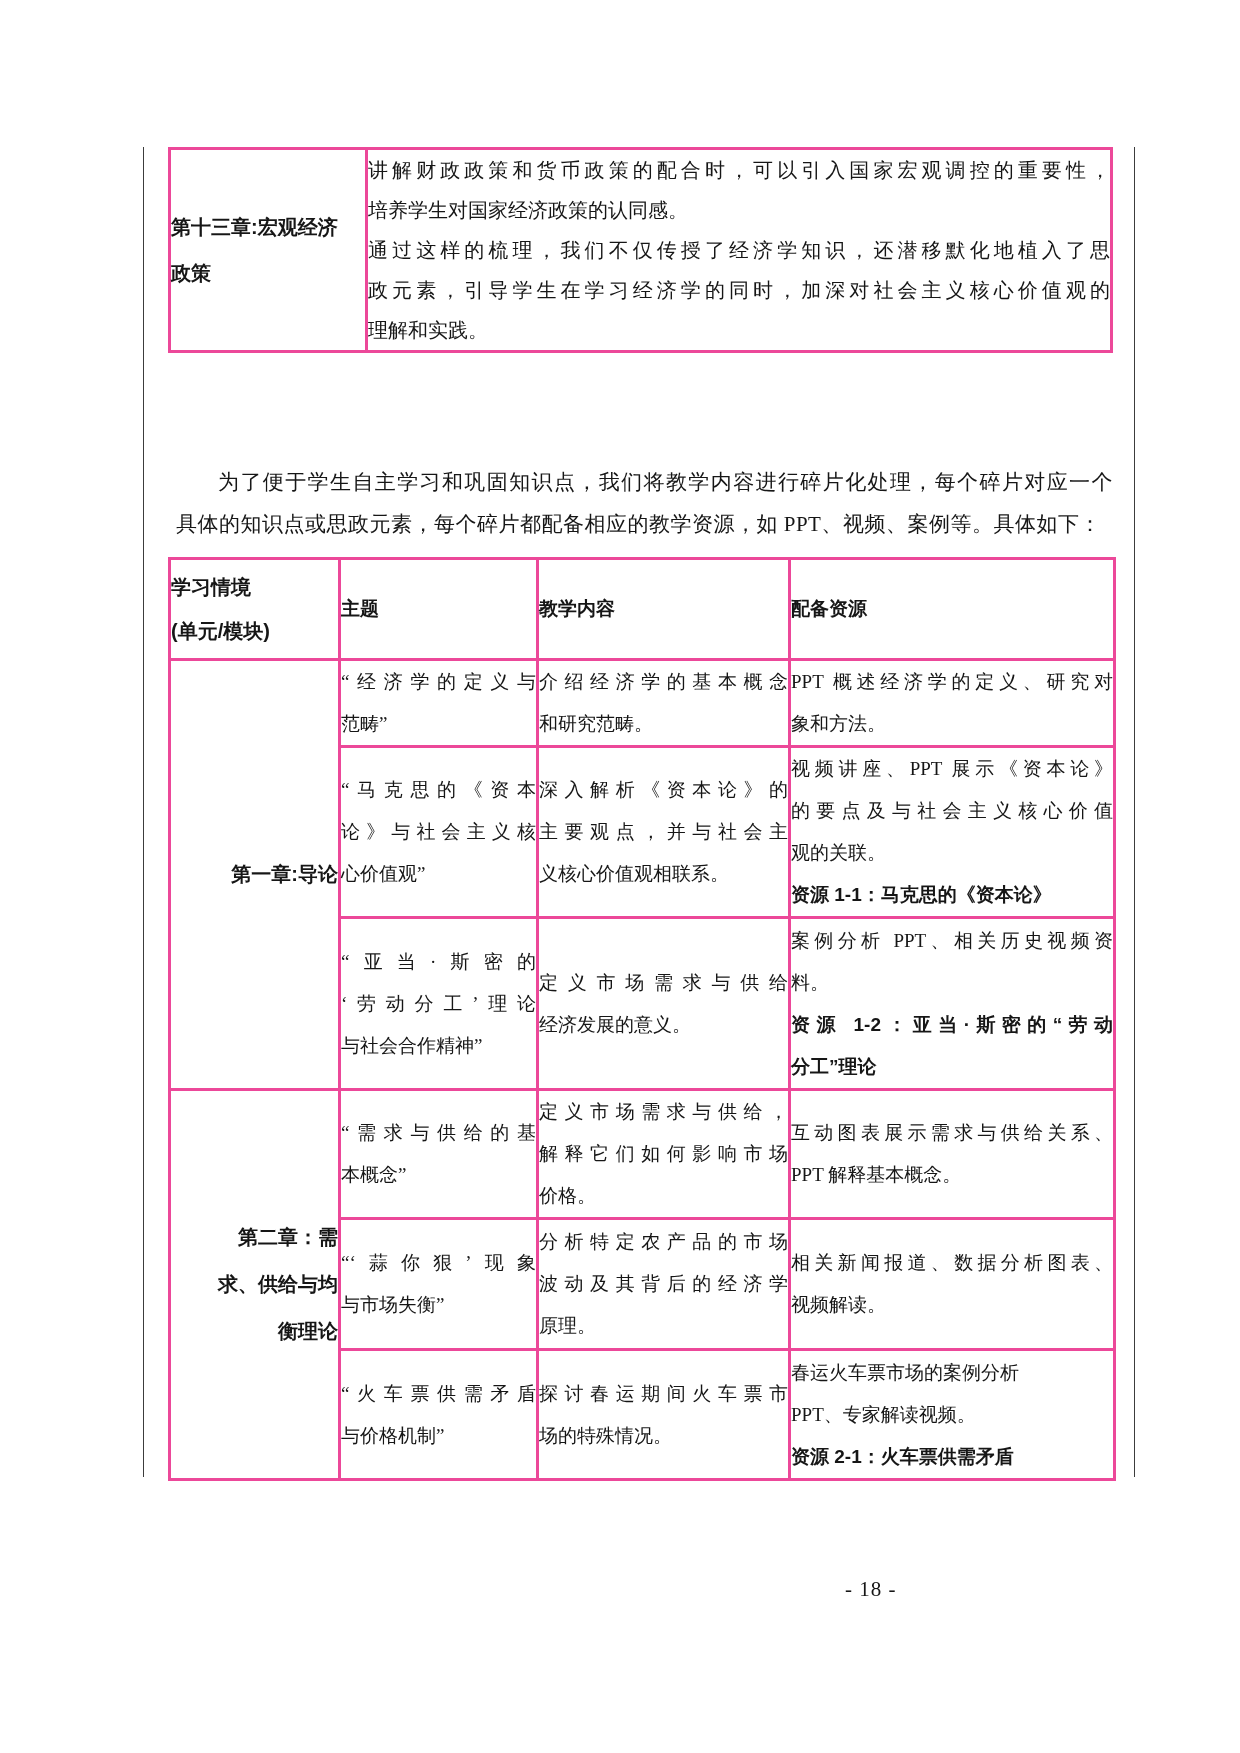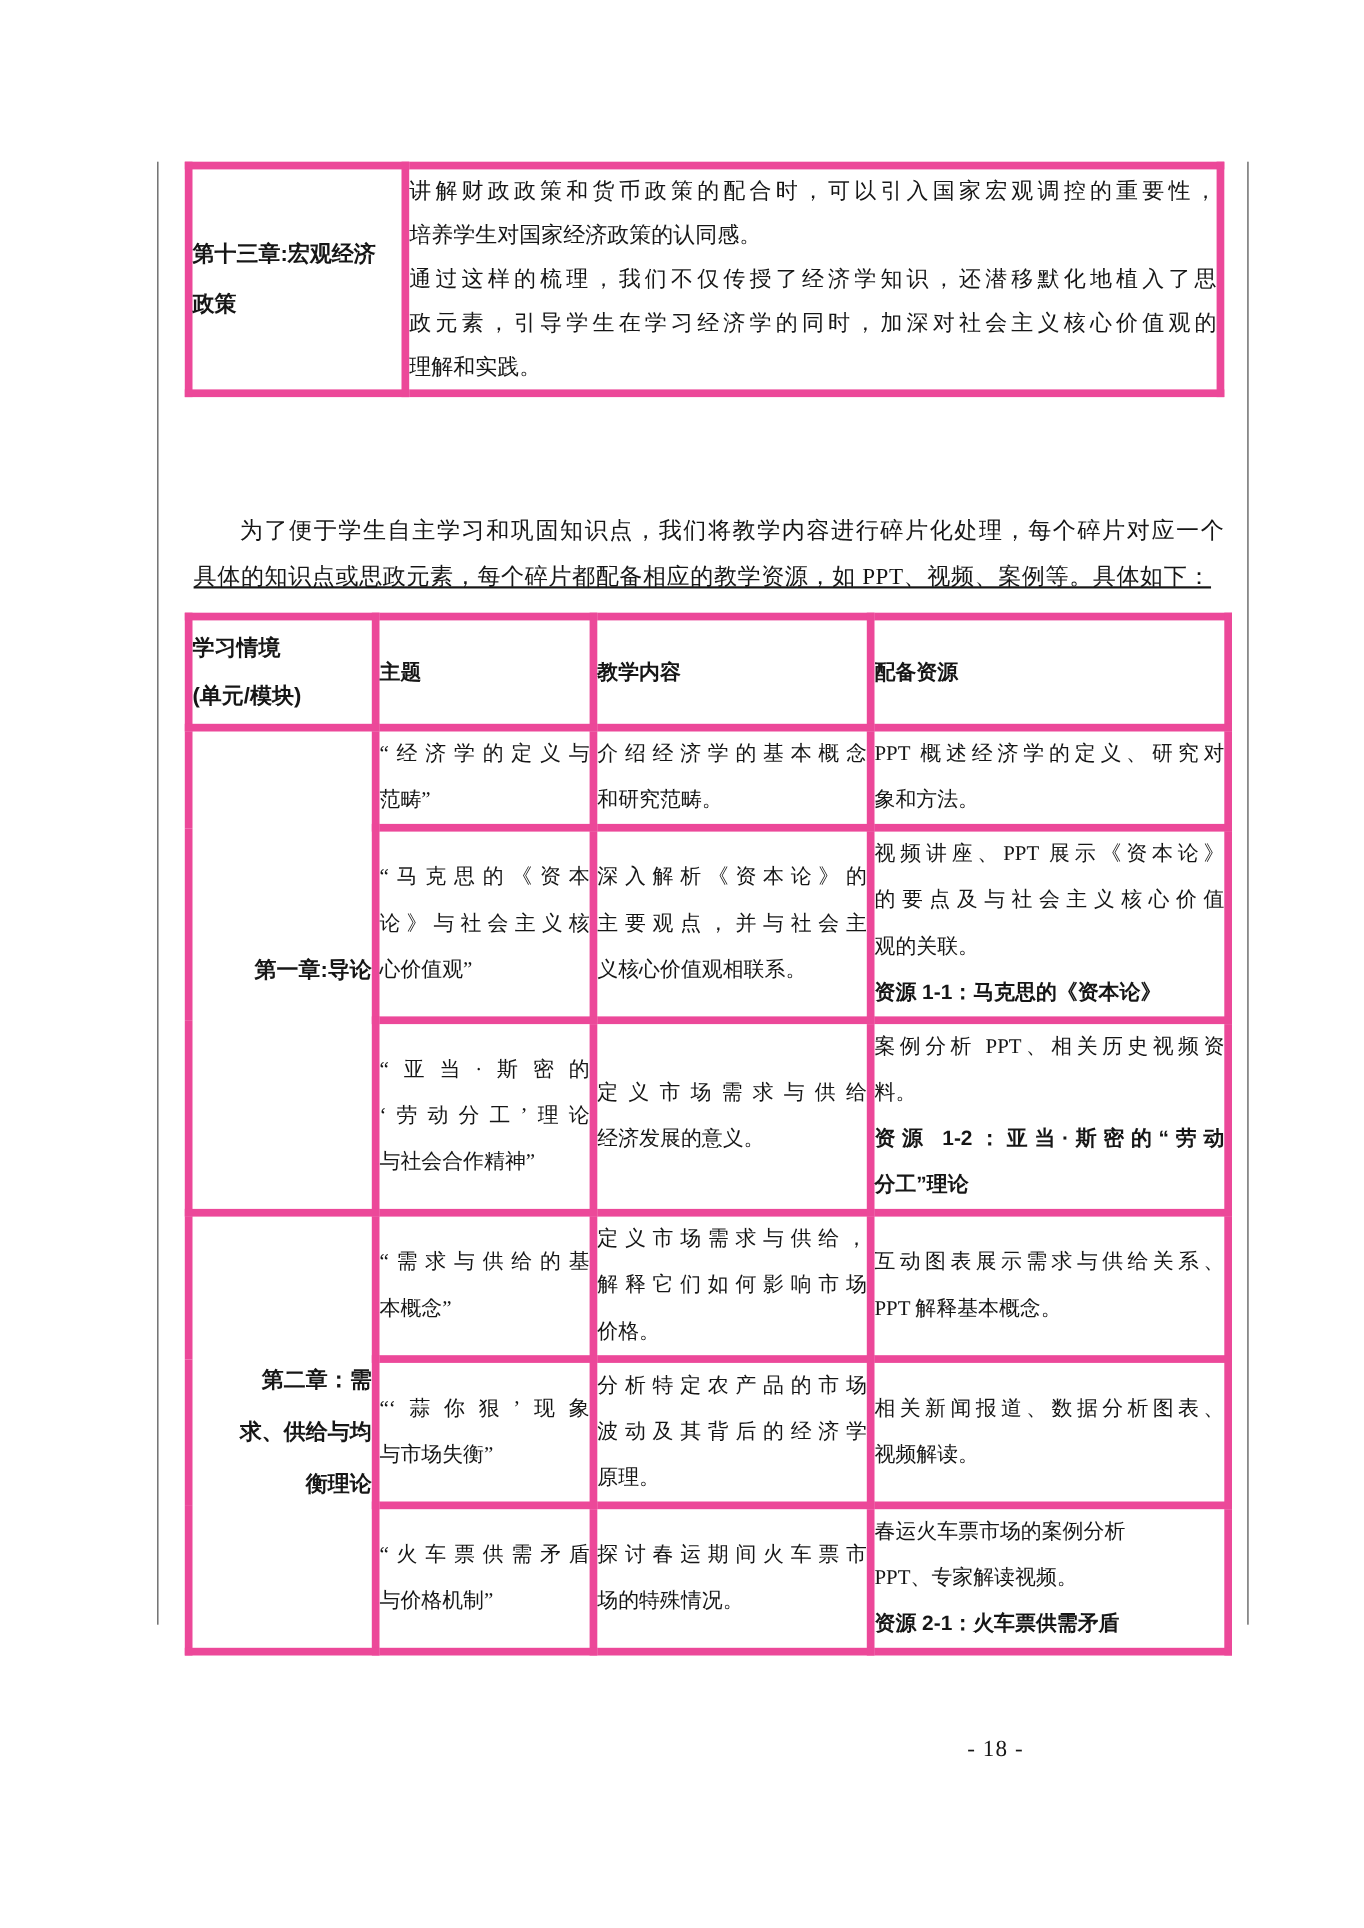--- a/index.html
+++ b/index.html
@@ -9,43 +9,43 @@
     font-family:"Liberation Serif","DejaVu Serif",serif;
     overflow:hidden;
   }
   .abs{position:absolute;}
   .hei{font-family:"Liberation Sans","DejaVu Sans",sans-serif;font-weight:700;}
   .outer-frame{
     left:143px;top:147px;width:990px;height:1330px;
     border-left:1px solid #3c3c3c;border-right:1px solid #3c3c3c;
   }
   table.doc{border-collapse:collapse;table-layout:fixed;}
-  table.doc td{border:7px solid #ec4899;vertical-align:middle;padding:0;}
+  table.doc td{border:3px solid #ec4899;vertical-align:middle;padding:0;}
   .line{line-height:42px;font-size:19px;}
   .j{text-align:justify;text-align-last:justify;}
   
   .prev-label{text-align:left;font-size:20px;}
   .prev-label .line{line-height:46px;font-size:20px;}
   .prev-text{padding:0 12px 0 12px;}
   .prev-text .line{line-height:40px;font-size:20px;}
   
   .sec-heading{left:225px;top:424px;font-size:22px;letter-spacing:1px;}
   .para{font-size:21px;letter-spacing:0.5px;width:900px;}
   .para1{left:218px;top:468px;width:895px;}
-  .para2{left:176px;top:510px;width:937px;text-decoration:underline;}
+  .para2{left:176px;top:510px;width:937px;}
   
   .main-tbl td{font-size:19px;}
   .hdr{text-align:left;font-size:20px;}
   .hdr .line{line-height:44px;font-size:20px;}
   .chap{text-align:right;}
   .chap .line{line-height:47px;font-size:20px;}
   .topic-cell,.content-cell{padding:0 9px 0 10px;}
   .res-cell{padding:0 5px 0 9px;}
   .res-bold{font-family:"Liberation Sans","DejaVu Sans",sans-serif;font-weight:700;}
-  .page-num{font-size:21px;letter-spacing:1px;text-align:center;width:120px;}
+  .page-num{font-size:21px;letter-spacing:1px;text-align:left;width:120px;}
 </style>
 </head>
 <body>
 
 <div class="page">
 
   <div class="abs outer-frame"></div>
 
   <table class="doc abs" style="left:168px;top:147px;width:945px;">
     <colgroup>

